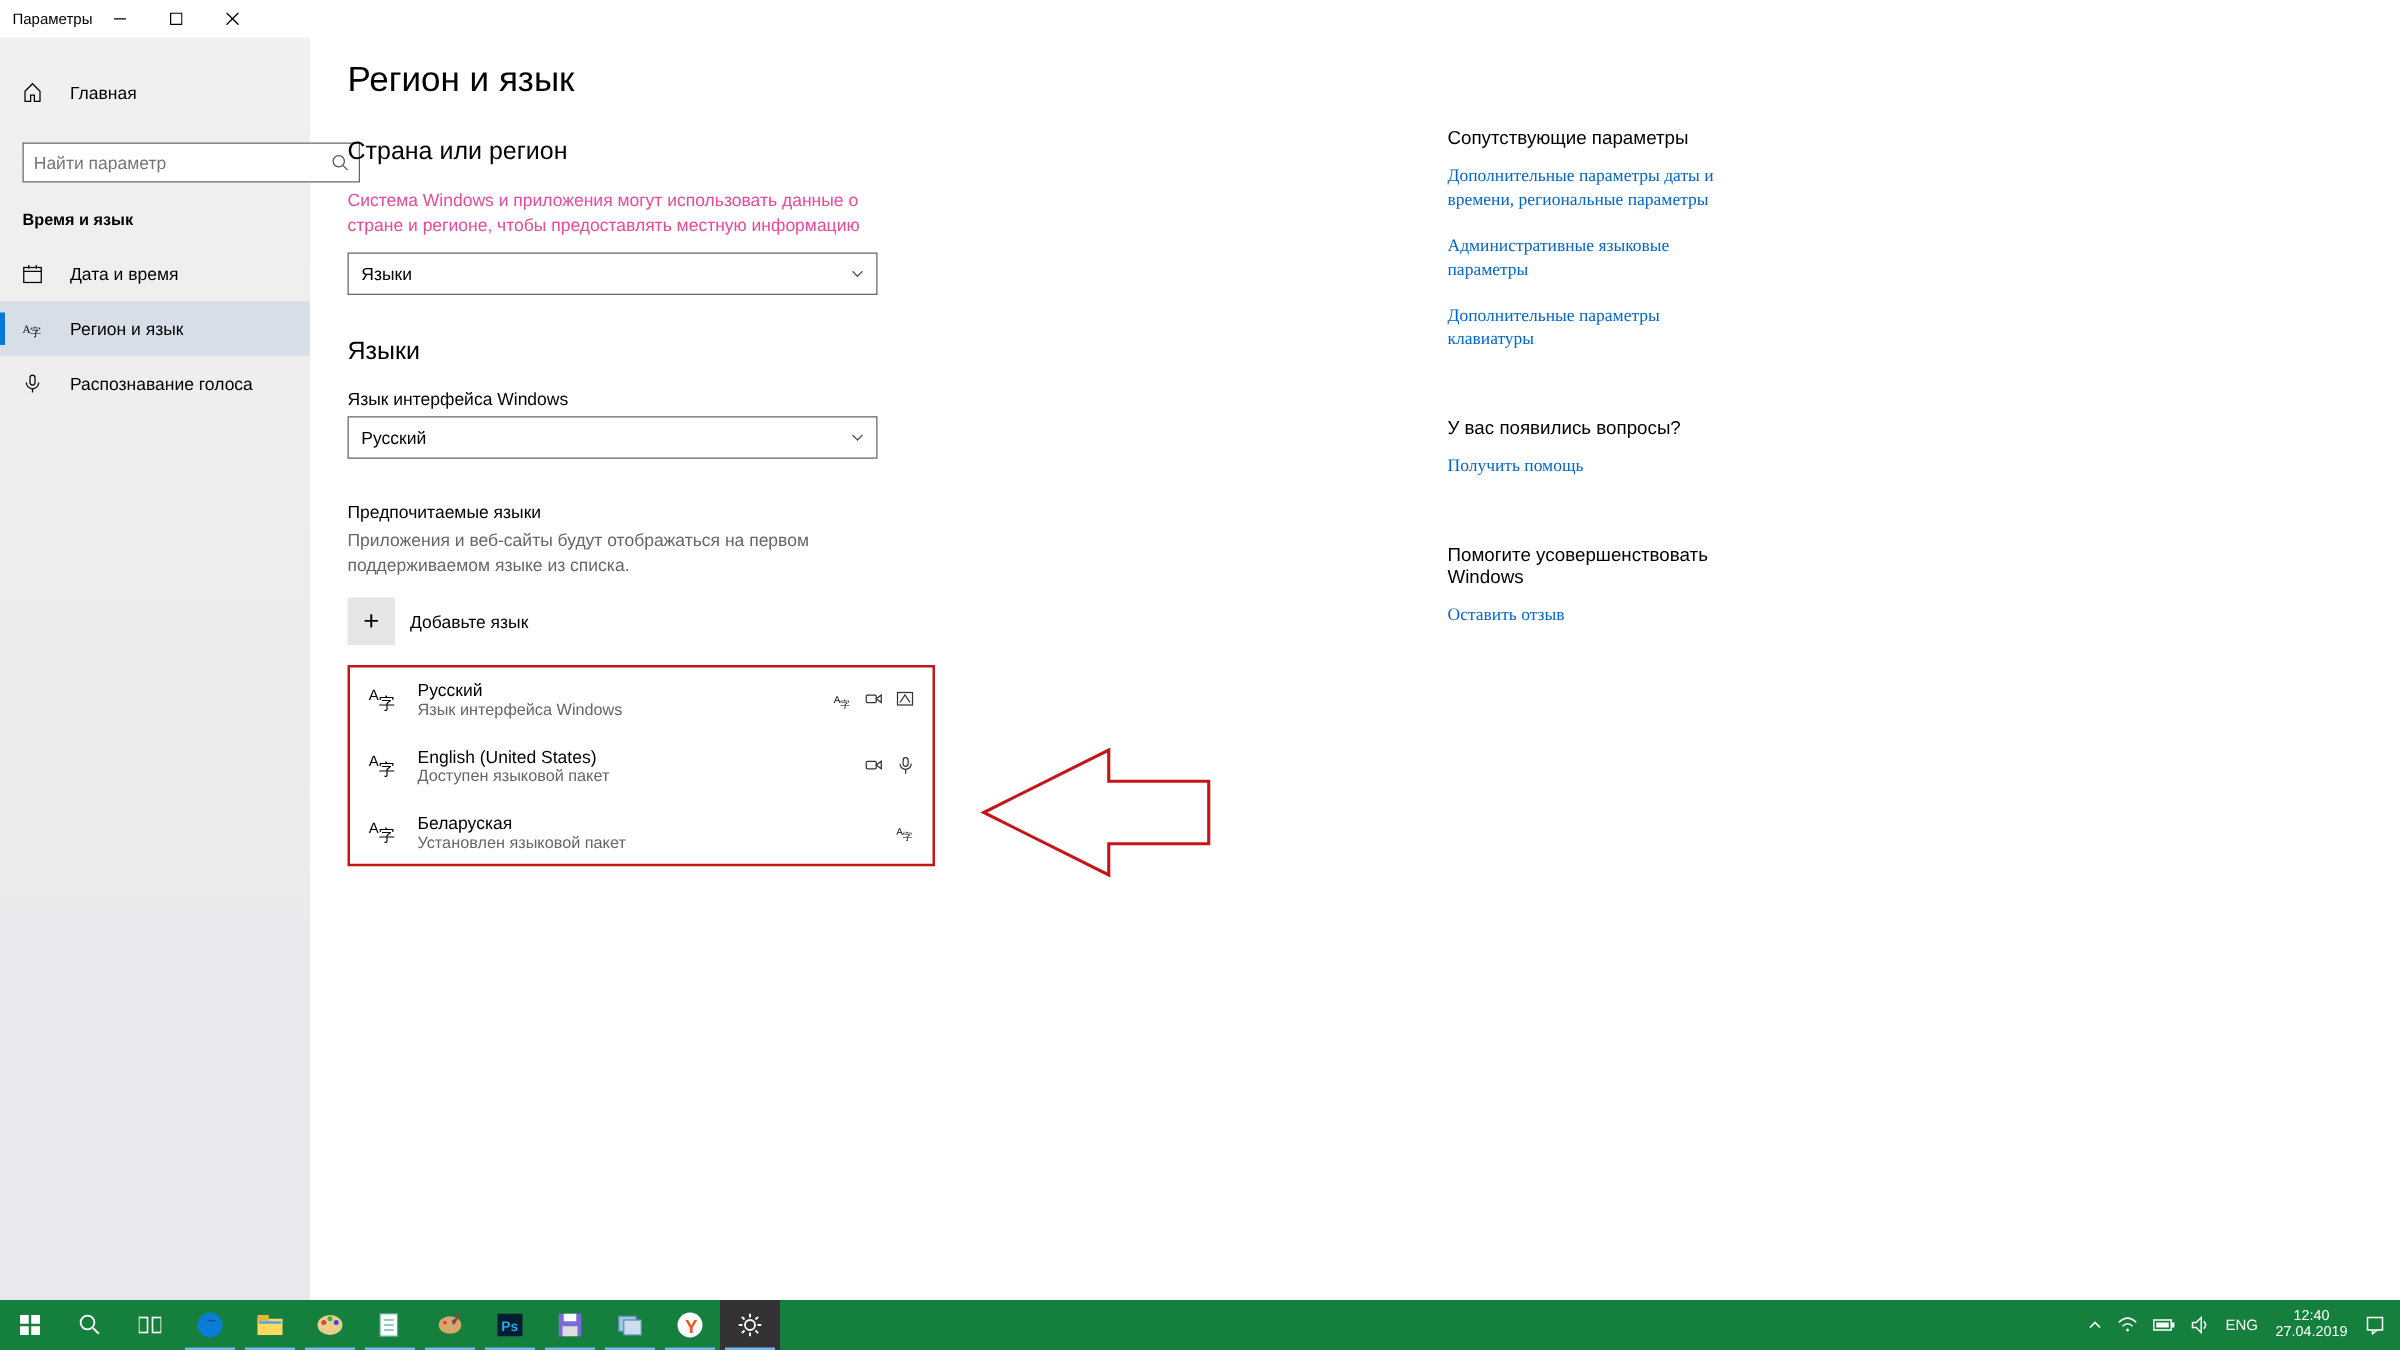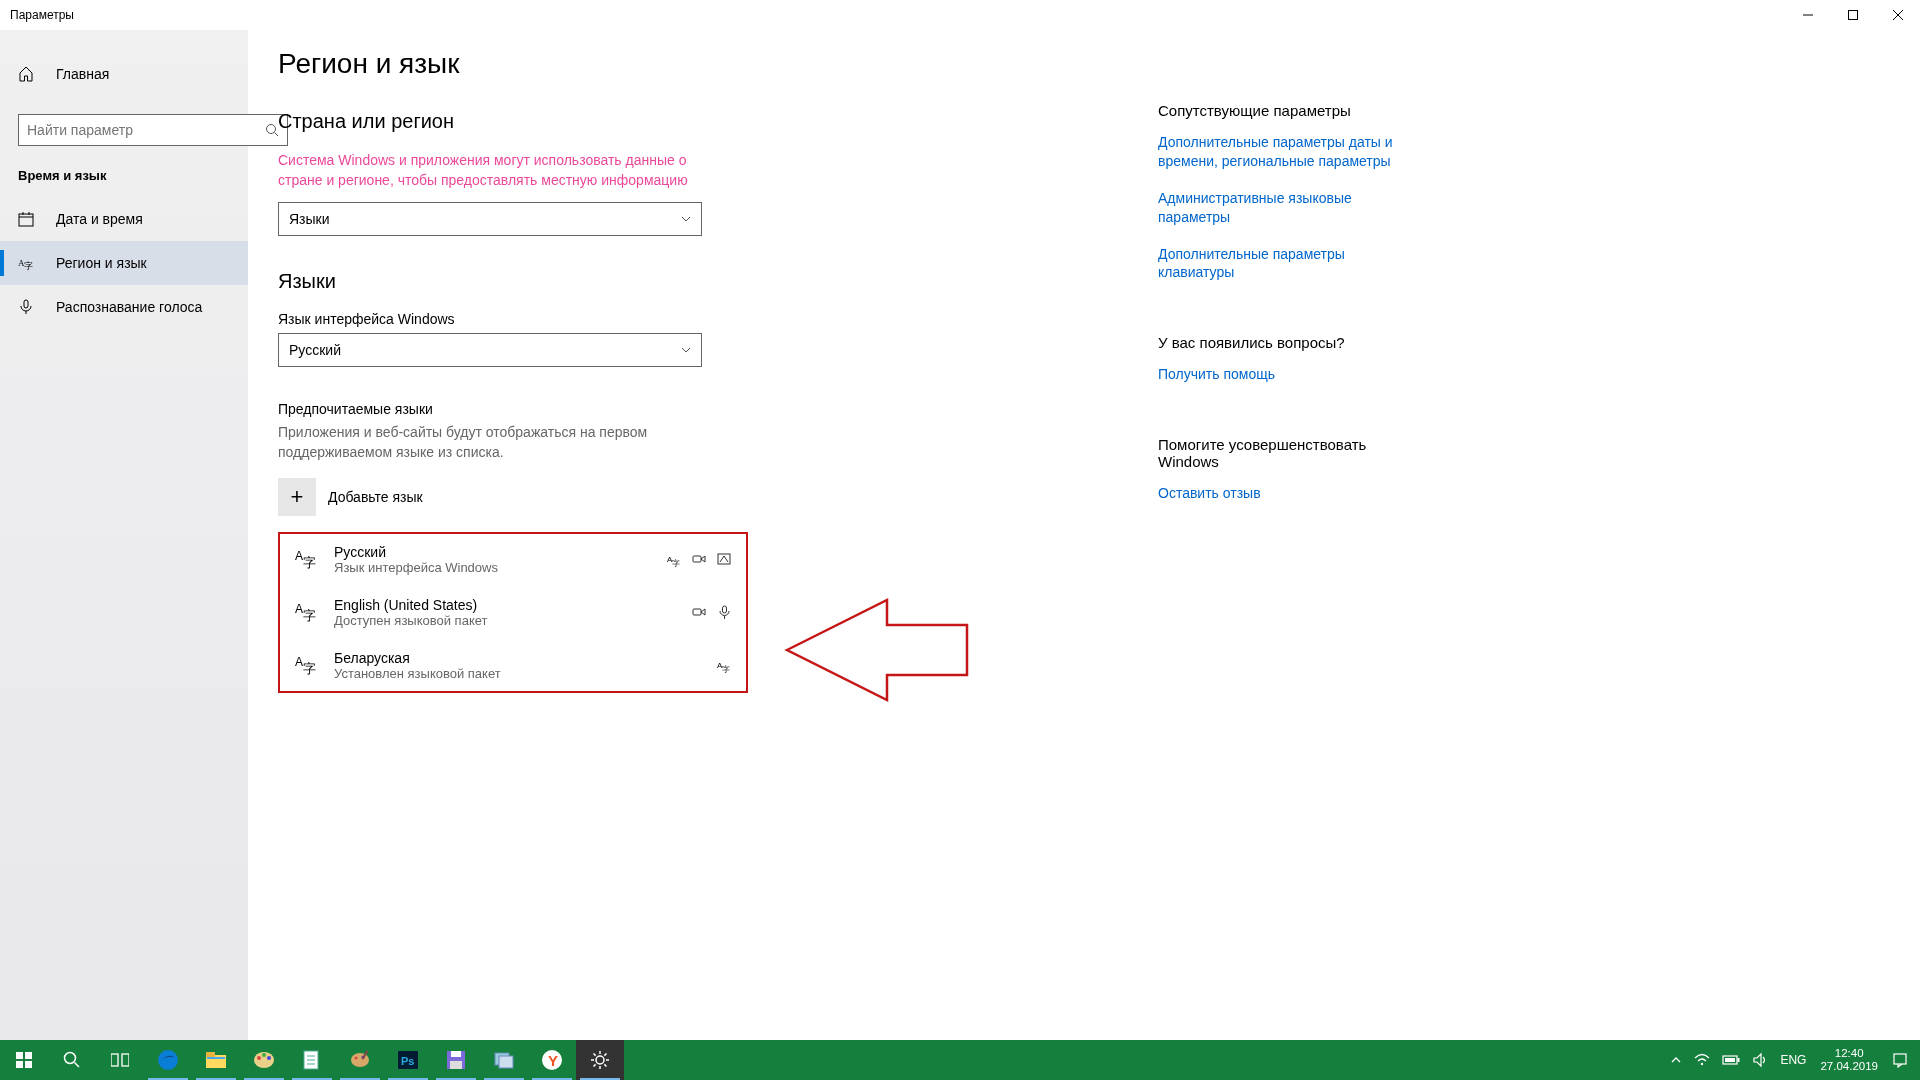--- a/index.html
+++ b/index.html
@@ -1,19 +1,19 @@
 <!DOCTYPE html>
 <html><head>
 <meta charset="utf-8">
 <style>
   * { box-sizing: border-box; margin: 0; padding: 0; }
   body { font-family: "Segoe UI", Tahoma, sans-serif; font-size: 14px; color: #000; background: #fff; width: 1920px; height: 1080px; overflow: hidden; position: relative; }
 
   
-  .titlebar { height: 30px; display: flex; align-items: center; justify-content: space-between; background: #fff; }
+  .titlebar { height: 30px; display: flex; align-items: center; background: #fff; }
   .titlebar-title { padding-left: 10px; font-size: 12px; }
   .win-controls { display: flex; }
   .win-btn { width: 45px; height: 30px; display: flex; align-items: center; justify-content: center; }
   .win-btn svg { width: 10px; height: 10px; }
 
   
   .app { display: flex; height: calc(100% - 30px - 40px); }
   .sidebar { width: 248px; background: linear-gradient(to bottom, #f0f0f0, #e8e8ed); padding-top: 22px; }
   .sidebar-item { height: 44px; display: flex; align-items: center; padding-left: 18px; gap: 22px; }
   .sidebar-item.active { background: #d8dee8; }
@@ -50,21 +50,21 @@
   .lang-row-name { font-size:14px; }
   .lang-row-sub { font-size:13px; color:#666; }
   .lang-row-icons { display:flex; gap:10px; }
   .mini-icon { width:15px; height:15px; }
 
   
   .arrow { position: absolute; left: 782px; top: 580px; }
 
   
   .aside h3 { font-size: 15px; font-weight: 400; margin-bottom: 14px; }
-  .aside a { color: #0066cc; font-size: 14px; text-decoration:none; display:block; line-height:1.35; margin-bottom: 18px; }
+  .aside a { color: #0066cc; font-size: 14px; text-decoration:none; display:block; line-height:1.35; margin-bottom: 18px; font-family: Liberation Serif, serif; }
 
   
   .taskbar { position:absolute; bottom:0; left:0; right:0; height:40px; background:#15803d; display:flex; align-items:center; justify-content:space-between; color:#fff; }
   .taskbar-left { display:flex; align-items:center; height:100%; }
   .tb-btn { width:48px; height:40px; display:flex; align-items:center; justify-content:center; position:relative; }
   .tb-btn.running::after{ content:''; position:absolute; bottom:0; left:4px; right:4px; height:2px; background:#76b9ed; }
   .taskbar-right { display:flex; align-items:center; height:100%; padding-right:6px; }
   .tb-sys { padding:0 6px; font-size:12px; height:40px; display:flex; align-items:center; }
   .tb-clock { text-align:center; font-size:11.5px; line-height:1.15; padding:0 8px; }
 

